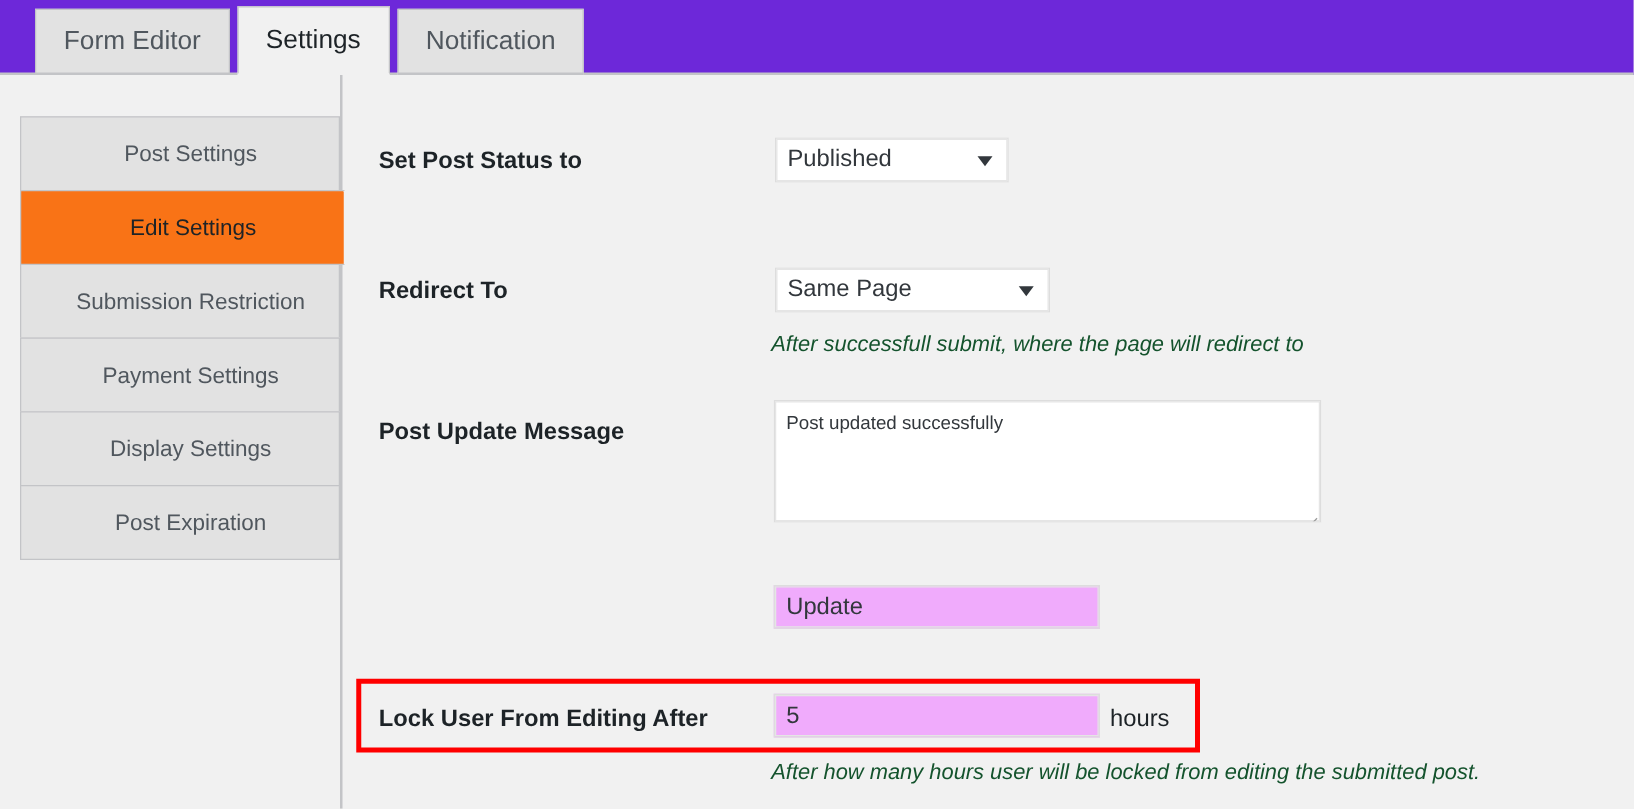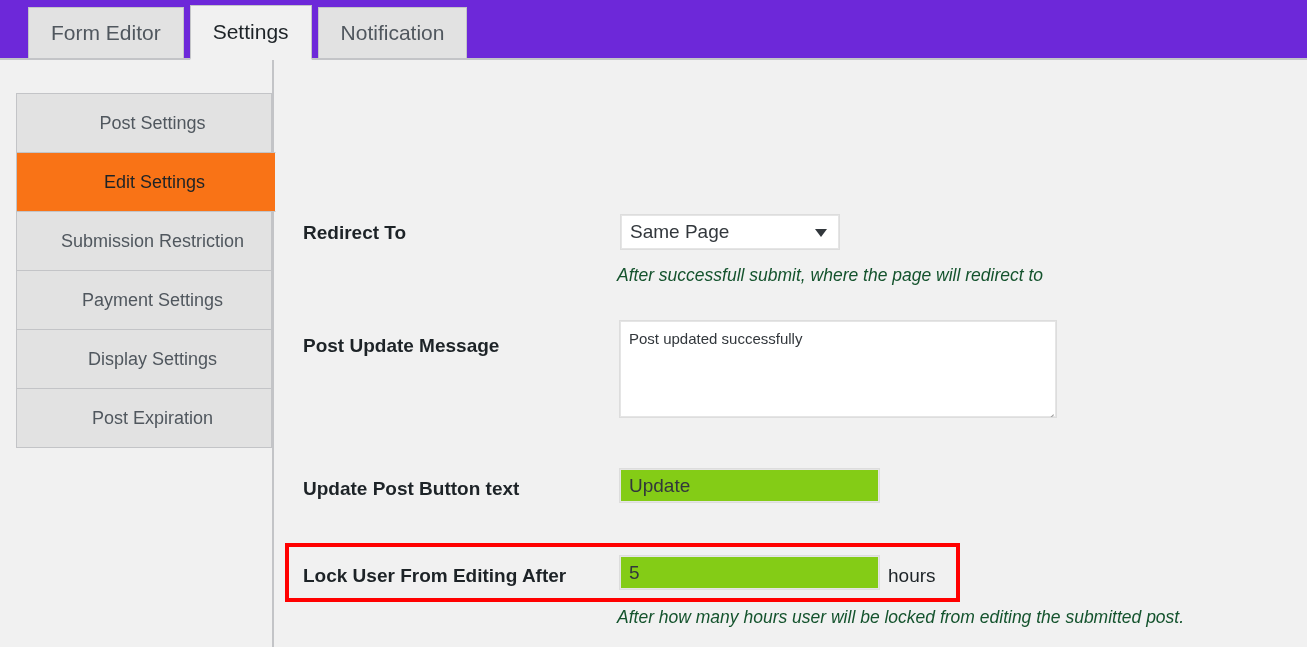--- a/index.html
+++ b/index.html
@@ -154,21 +154,21 @@
     right: 12px;
     top: 14px;
     width: 0;
     height: 0;
     border-left: 6px solid transparent;
     border-right: 6px solid transparent;
     border-top: 8px solid #32373c;
   }
   .textinput {
     position: absolute;
-    background: #84cc16;
+    background: #f0abfc;
     border: 1px solid #ddd;
     box-shadow: 0 0 0 1px #e5e5e5 inset;
     box-sizing: border-box;
     height: 35px;
     color: #32373c;
     font-size: 19px;
     line-height: 33px;
     padding-left: 9px;
     font-family: "Liberation Sans", sans-serif;
     cursor: text;
@@ -235,20 +235,27 @@
     <div class="nav-item"><span>Post Settings</span></div>
     <div class="nav-item active"><span>Edit Settings</span></div>
     <div class="nav-item"><span>Submission Restriction</span></div>
     <div class="nav-item"><span>Payment Settings</span></div>
     <div class="nav-item"><span>Display Settings</span></div>
     <div class="nav-item"><span>Post Expiration</span></div>
   </div>
 
   <div class="form">
 
+    <div class="row" style="top:46px;height:56px;">
+      <div class="field-label" style="top:13px;">Set Post Status to</div>
+      <div class="select" style="left:344px;top:4px;width:187px;">
+        <span>Published</span>
+        <span class="caret"></span>
+      </div>
+    </div>
 
     <div class="row" style="top:150px;height:100px;">
       <div class="field-label" style="top:13px;">Redirect To</div>
       <div class="select" style="left:344px;top:4px;width:220px;">
         <span>Same Page</span>
         <span class="caret"></span>
       </div>
       <div class="desc" style="left:341px;top:57px;">After successfull submit, where the page will redirect to</div>
     </div>
 
@@ -257,21 +264,20 @@
       <div class="textarea" style="left:343px;top:0px;width:438px;height:98px;">
         <span>Post updated successfully</span>
         <span class="resize-grip">
           <i style="width:10px;bottom:1px;transform:rotate(-45deg);"></i>
           <i style="width:6px;bottom:1px;right:0;transform:rotate(-45deg) translateY(4px);"></i>
         </span>
       </div>
     </div>
 
     <div class="row" style="top:408px;height:50px;">
-      <div class="field-label" style="top:11px;">Update Post Button text</div>
       <div class="textinput" style="left:343px;top:0px;width:261px;">
         <span>Update</span>
       </div>
     </div>
 
     <div class="row" style="top:495px;height:95px;">
       <div class="field-label" style="top:11px;">Lock User From Editing After</div>
       <div class="textinput" style="left:343px;top:0px;width:261px;">
         <span>5</span>
       </div>

